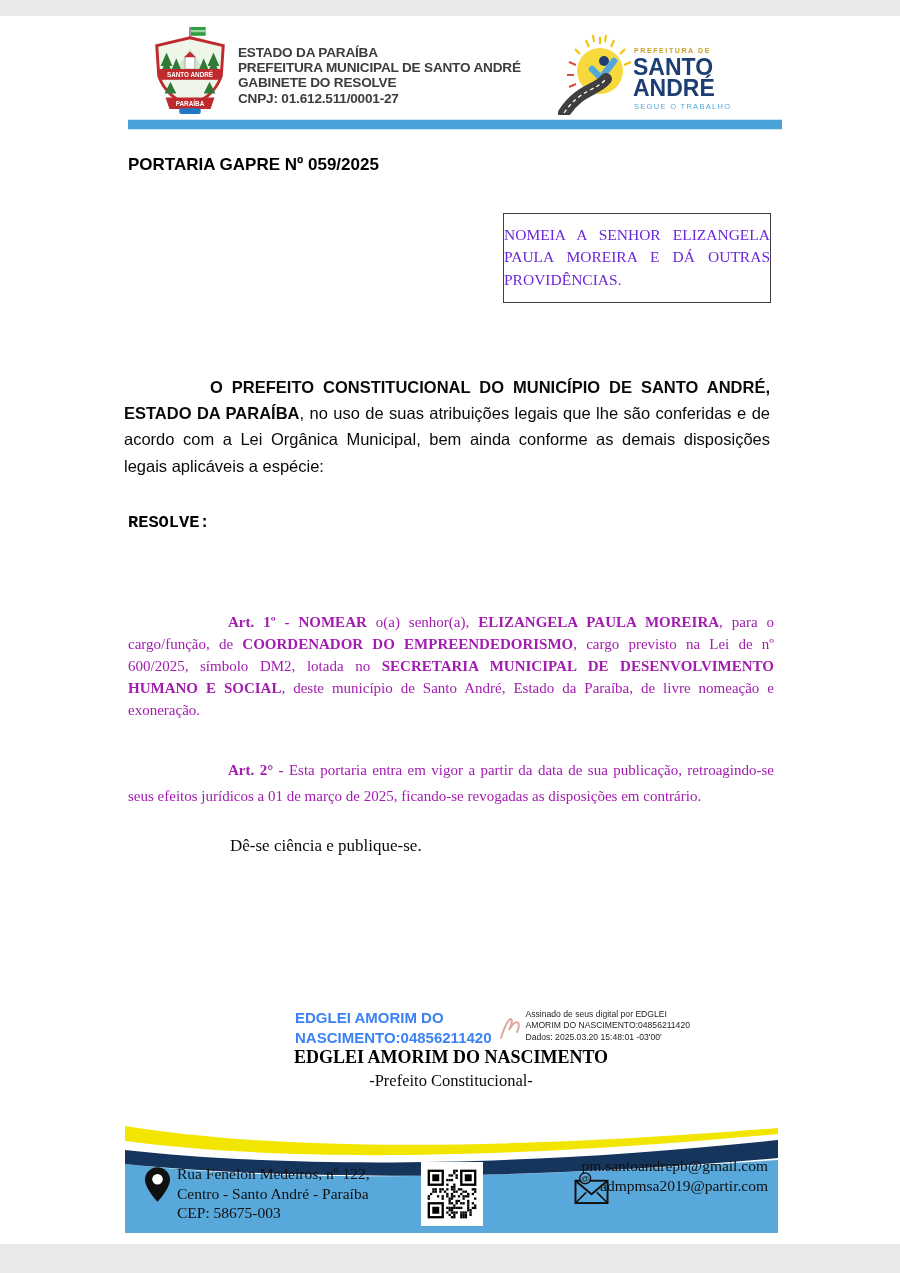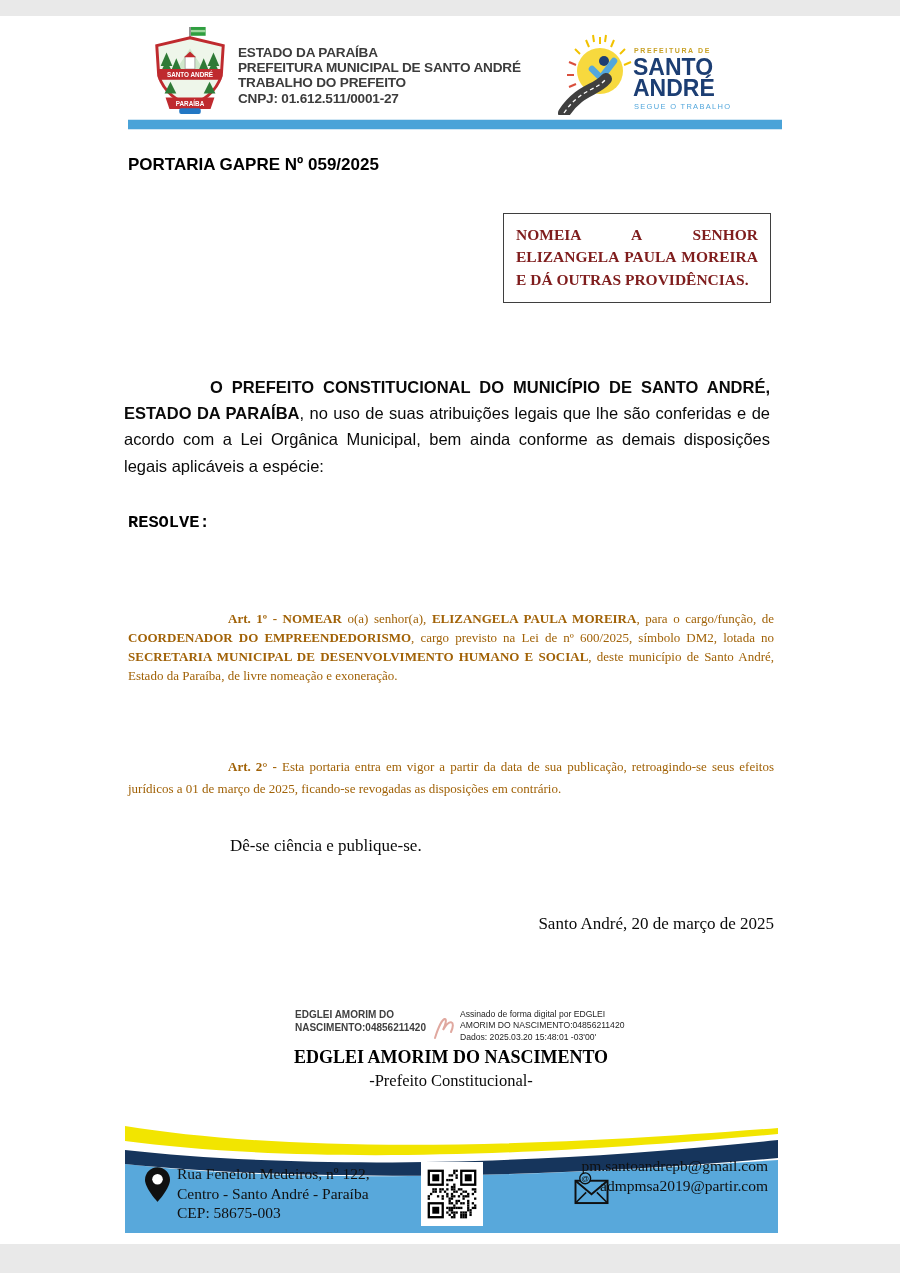--- a/index.html
+++ b/index.html
@@ -12,40 +12,40 @@
             font-family:"Liberation Sans",sans-serif;font-weight:700;
             font-size:13.6px;line-height:1.12;letter-spacing:-0.2px;color:#3c3c3c;}
   .city-logo{position:absolute;top:11px;left:556px;width:176px;height:88px;}
   .blue-bar{position:absolute;top:103px;left:128px;width:654px;height:9px;
             background:#4aa3d8;border-top:1px solid #cfe6f4;border-bottom:1px solid #cfe6f4;}
 
   
   .title{position:absolute;top:139px;left:128px;
          font-family:"Liberation Sans",sans-serif;font-weight:700;font-size:17px;color:#000;}
   .epigraph-box{position:absolute;top:197px;left:503px;width:268px;height:90px;box-sizing:border-box;
-                border:1.5px solid #3f3f3f;padding:10px 12px;
-                font-size:15.5px;line-height:1.44;text-align:justify;color:#7f1d1d;font-weight:bold;}
+                border:1.5px solid #3f3f3f;padding:10px 0;
+                font-size:15.5px;line-height:1.44;text-align:justify;color:#6d28d9;}
   .preamble{position:absolute;top:341px;left:124px;width:646px;
             font-family:"Liberation Sans",sans-serif;font-size:16.5px;line-height:1.6;
             text-align:justify;text-indent:86px;color:#0a0a0a;}
   .resolve{position:absolute;top:497px;left:128px;
            font-family:Liberation Mono, monospace;font-weight:700;font-size:17px;color:#000;}
-  .art{position:absolute;left:128px;width:646px;font-size:13px;text-align:justify;
-       text-indent:100px;color:#a16207;}
+  .art{position:absolute;left:128px;width:646px;font-size:15px;text-align:justify;
+       text-indent:100px;color:#a21caf;}
   .art1{top:580px;line-height:1.47;}
   .art2{top:727px;line-height:1.73;}
   .bold{font-weight:700;}
   .closing{position:absolute;top:820px;left:230px;font-size:17px;color:#0a0a0a;}
   .dateline{position:absolute;top:898px;left:128px;width:646px;text-align:right;
             font-size:17px;color:#0a0a0a;}
 
   
   .stamp{position:absolute;top:992px;left:295px;width:370px;display:flex;align-items:flex-start;}
-  .stamp-name{font-family:"Liberation Sans",sans-serif;font-size:10px;line-height:1.3;
-              font-weight:600;color:#404040;white-space:nowrap;}
+  .stamp-name{font-family:"Liberation Sans",sans-serif;font-size:15px;line-height:1.3;
+              font-weight:600;color:#3b82f6;white-space:nowrap;}
   .stamp-flourish{width:26px;height:34px;margin:0 2px 0 6px;flex:0 0 auto;}
   .stamp-details{font-family:"Liberation Sans",sans-serif;font-size:8.6px;line-height:1.32;
                  color:#1e1e1e;white-space:nowrap;padding-top:1px;}
   .sig-name{position:absolute;top:1031px;left:128px;width:646px;text-align:center;
             font-weight:700;font-size:18px;color:#000;}
   .sig-role{position:absolute;top:1055px;left:128px;width:646px;text-align:center;
             font-size:16.5px;color:#0a0a0a;}
 
   
   .footer{position:absolute;top:1104px;left:125px;width:653px;height:116px;}
@@ -85,21 +85,21 @@
         <polygon points="65,58 71,70 59,70"></polygon>
     </g>
     <polygon points="20,74 70,74 66,86 24,86" fill="#bf2a2e"></polygon>
     <text x="45" y="83" font-family="Liberation Sans,sans-serif" font-size="6.5" font-weight="700" fill="#ffffff" text-anchor="middle">PARAÍBA</text>
     <rect x="34" y="85" width="22" height="6" rx="2" fill="#2277c4"></rect>
   </svg>
 
   <div class="org-text">
     <div>ESTADO DA PARAÍBA</div>
     <div>PREFEITURA MUNICIPAL DE SANTO ANDRÉ</div>
-    <div>TRABALHO DO PREFEITO</div>
+    <div>GABINETE DO RESOLVE</div>
     <div>CNPJ: 01.612.511/0001-27</div>
   </div>
 
   <svg class="city-logo" viewBox="0 0 176 88">
     <g stroke="#f2c200" stroke-width="2">
       <line x1="44" y1="10" x2="44" y2="17"></line>
         <line x1="58" y1="13" x2="55" y2="20"></line>
       <line x1="69" y1="22" x2="64" y2="27"></line>
         <line x1="75" y1="35" x2="68" y2="38"></line>
       <line x1="30" y1="13" x2="33" y2="20"></line>
@@ -134,32 +134,31 @@
   <p class="preamble"><span class="bold">O PREFEITO CONSTITUCIONAL DO MUNICÍPIO DE SANTO ANDRÉ, ESTADO DA PARAÍBA</span><span>, no uso de suas atribuições legais que lhe são conferidas e de acordo com a Lei Orgânica Municipal, bem ainda conforme as demais disposições legais aplicáveis a espécie:</span></p>
 
   <div class="resolve">RESOLVE:</div>
 
   <p class="art art1"><span class="bold">Art. 1º - NOMEAR</span><span> o(a) senhor(a), </span><span class="bold">ELIZANGELA PAULA MOREIRA</span><span>, para o cargo/função, de </span><span class="bold">COORDENADOR DO EMPREENDEDORISMO</span><span>, cargo previsto na Lei de nº 600/2025, símbolo DM2, lotada no </span><span class="bold">SECRETARIA MUNICIPAL DE DESENVOLVIMENTO HUMANO E SOCIAL</span><span>, deste município de Santo André, Estado da Paraíba, de livre nomeação e exoneração.</span></p>
 
   <p class="art art2"><span class="bold">Art. 2° - </span><span>Esta portaria entra em vigor a partir da data de sua publicação, retroagindo-se seus efeitos jurídicos a 01 de março de 2025, ficando-se revogadas as disposições em contrário.</span></p>
 
   <div class="closing">Dê-se ciência e publique-se.</div>
 
-  <div class="dateline">Santo André, 20 de março de 2025</div>
 
   <div class="stamp">
     <div class="stamp-name">
       <div>EDGLEI AMORIM DO</div>
       <div>NASCIMENTO:04856211420</div>
     </div>
     <svg class="stamp-flourish" viewBox="0 0 26 34">
       <path d="M3,30 C11,4 18,8 11,22 C18,10 24,13 19,24" stroke="#e0a89f" stroke-width="2" fill="none" stroke-linecap="round"></path>
     </svg>
     <div class="stamp-details">
-      <div>Assinado de forma digital por EDGLEI</div>
+      <div>Assinado de seus digital por EDGLEI</div>
       <div>AMORIM DO NASCIMENTO:04856211420</div>
       <div>Dados: 2025.03.20 15:48:01 -03'00'</div>
     </div>
   </div>
 
   <div class="sig-name">EDGLEI AMORIM DO NASCIMENTO</div>
   <div class="sig-role">-Prefeito Constitucional-</div>
 
   <div class="footer">
     <svg class="waves" viewBox="0 0 653 116" preserveAspectRatio="none">

